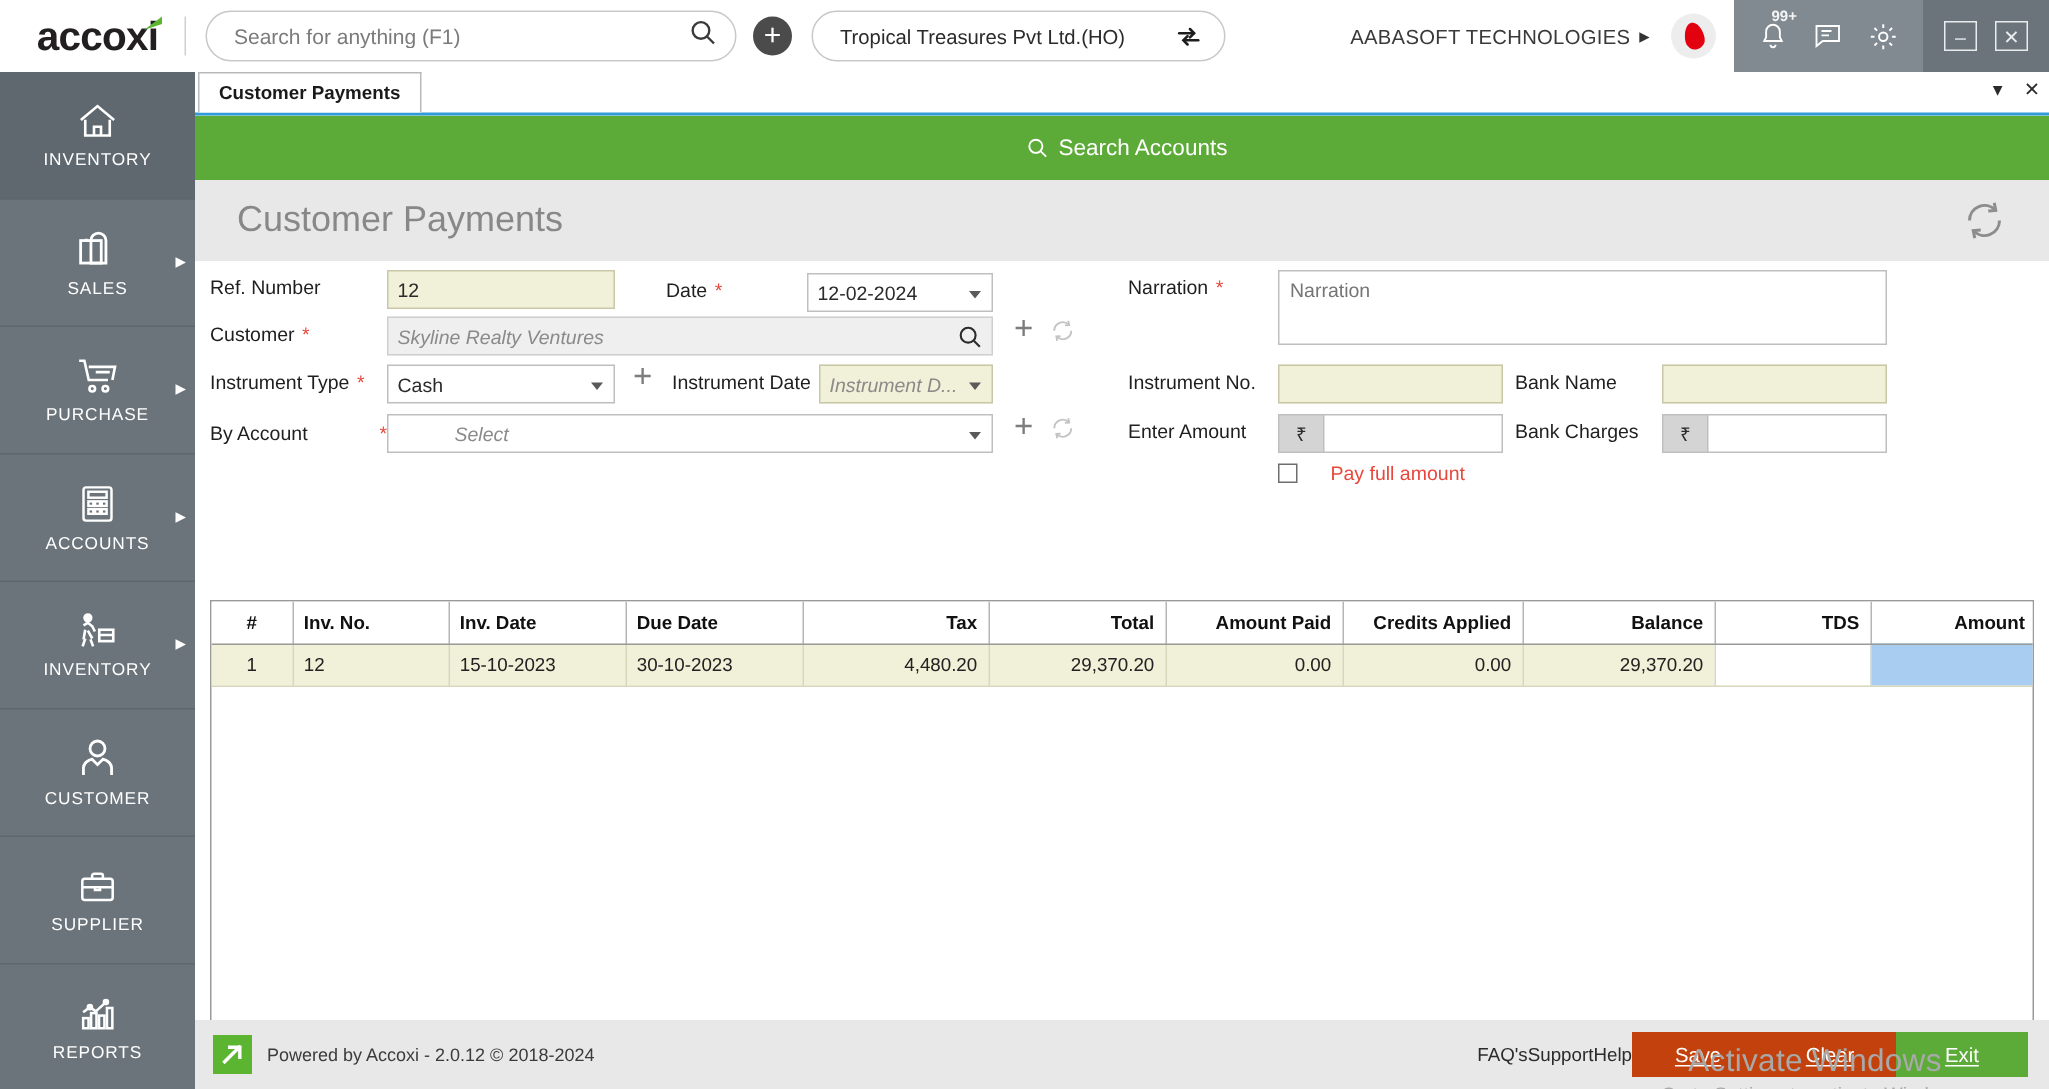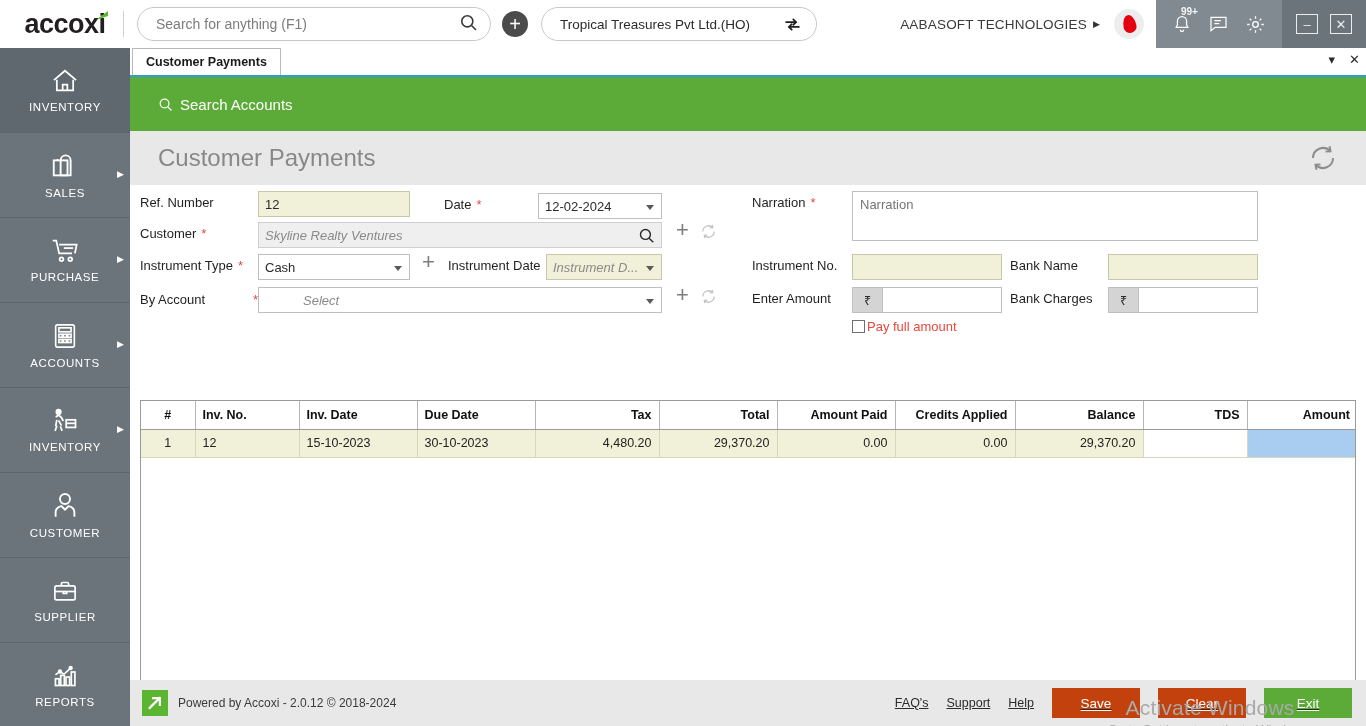--- a/index.html
+++ b/index.html
@@ -142,23 +142,23 @@
     padding: 0 13px; font-size: 12.5px; font-weight: bold;
     color: #1a1a1a; cursor: pointer; position: relative; z-index: 2;
   }
   .tab-ctrls {
     position: absolute; right: 6px; top: 4px;
     display: flex; gap: 14px; align-items: center;
   }
   .tab-ctrls span { cursor: pointer; color: #2b2b2b; font-size: 13px; }
 
   .greenbar {
-    height: 54px; background: #5cab38;
+    height: 43px; background: #5cab38;
     display: flex; align-items: center;
-    padding: 0 22px 0 28px; justify-content: space-between;
+    padding: 0 22px 0 28px; justify-content: center;
   }
   .greenbar .left {
     display: flex; align-items: center; gap: 7px;
     color: #ffffff; font-size: 15px; cursor: pointer;
   }
   .greenbar .right { color: #ffffff; font-size: 15.5px; }
 
   .pagehead {
     height: 54px; background: #e8e8e8;
     display: flex; align-items: center; justify-content: space-between;
@@ -201,21 +201,21 @@
     border: 1px solid #bfbfbf; background: #fff;
     font-size: 13px; color: #8a8a8a; padding: 5px 7px;
     resize: none; outline: none; font-family: "Liberation Sans", sans-serif;
   }
   .cur-prefix {
     width: 30px; height: 26px; background: #d4d4d4;
     border: 1px solid #bfbfbf; border-right: none;
     display: flex; align-items: center; justify-content: center;
     font-size: 12.5px; color: #2b2b2b;
   }
-  .chk-row { display: flex; align-items: center; gap: 2px; }
+  .chk-row { display: flex; align-items: center; gap: 22px; }
   .chkbox {
     width: 13px; height: 13px; border: 1px solid #6e6e6e; background: #fff;
     cursor: pointer;
   }
   .chk-label { font-size: 13px; color: #e8483c; }
 
   
   .tblwrap {
     position: absolute; left: 10px; top: 352px;
     width: 1216px; height: 285px;
@@ -258,22 +258,22 @@
     width: 1236px; height: 46px; background: #e8e8e8;
     display: flex; align-items: center; padding: 0 14px 0 12px;
   }
   .foot-logo {
     width: 26px; height: 26px; background: #5cb531;
     display: flex; align-items: center; justify-content: center;
     margin-right: 10px;
   }
   .foot-text { font-size: 12px; color: #3b3b3b; }
   .foot-links {
-    margin-left: auto; display: flex; align-items: center; gap: 18px;
-    font-size: 12.5px; color: #2b2b2b; text-decoration: underline;
+    margin-left: auto; display: flex; align-items: center; 
+    font-size: 12.5px; color: #2b2b2b;
   }
   .foot-links a { color: #2b2b2b; text-decoration: none; cursor: pointer; }
   .fbtn {
     width: 88px; height: 30px; display: flex;
     align-items: center; justify-content: center;
     font-size: 13.5px; color: #ffffff; cursor: pointer;
     border: none;
   }
   .fbtn.dark { background: #c2410c; }
   .fbtn.green { background: #5cab38; }

